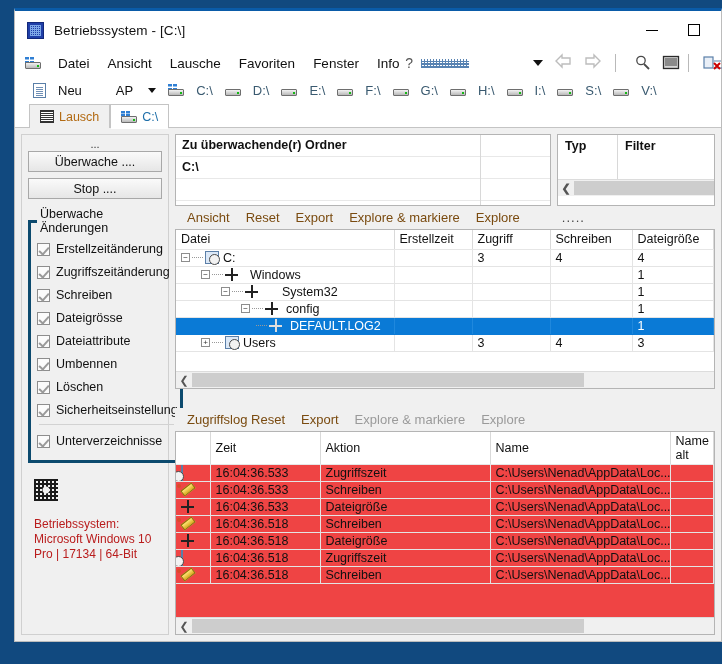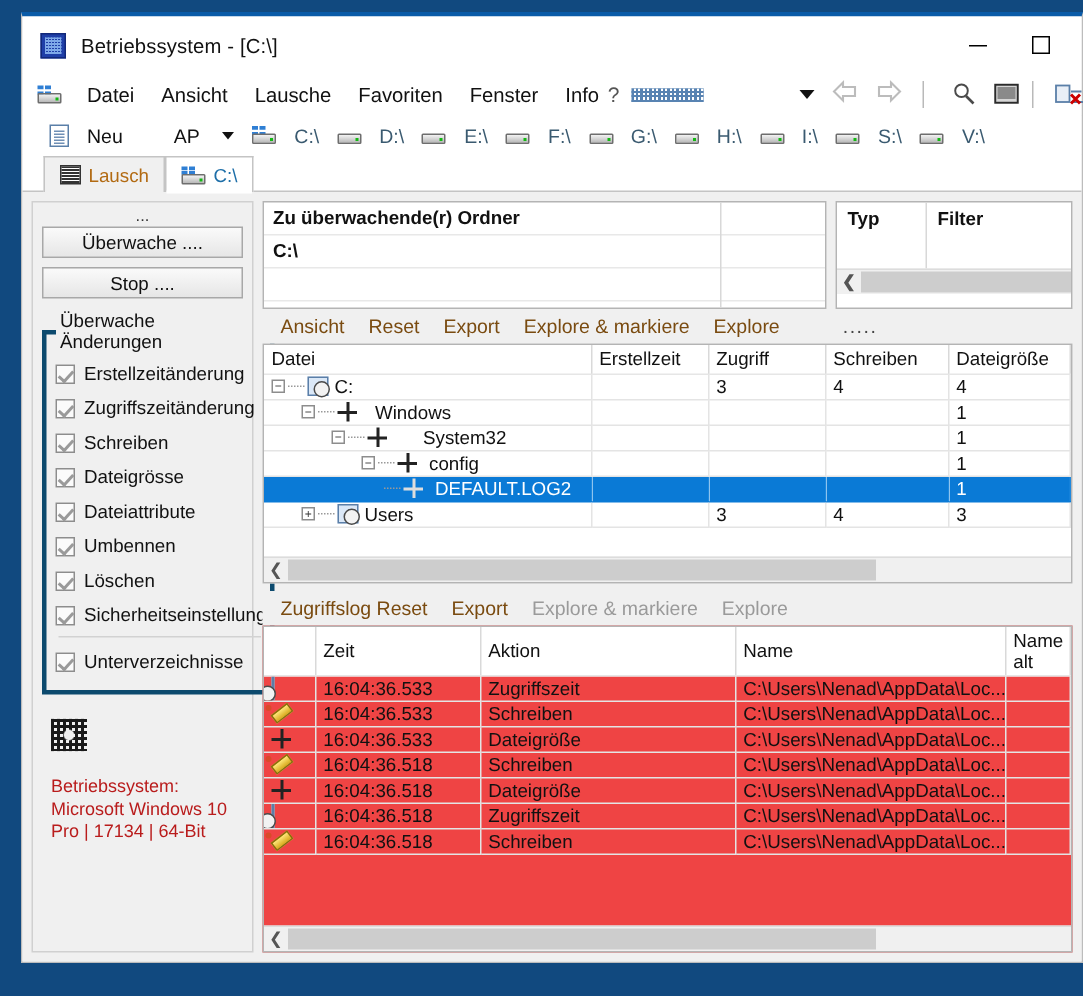--- a/index.html
+++ b/index.html
@@ -800,21 +800,21 @@
             </tbody>
           </table>
           <div class="spacer"></div>
           <div class="hscroll">
             <div class="hs-arrow">❮</div>
             <div class="hs-thumb" style="flex:0 0 392px;"></div>
             <div class="hs-track-rest" style="flex:1;height:14px;"></div>
           </div>
         </div>
 
-        <div class="linkbar" style="margin-top:5px;">
+        <div class="linkbar" style="margin-top:19px;">
           <div class="linkbtn">Zugriffslog Reset</div>
           <div class="linkbtn">Export</div>
           <div class="linkbtn disabled">Explore &amp; markiere</div>
           <div class="linkbtn disabled">Explore</div>
         </div>
 
         <div id="log-box">
           <div id="log-scroll">
             <table class="grid">
               <colgroup>

